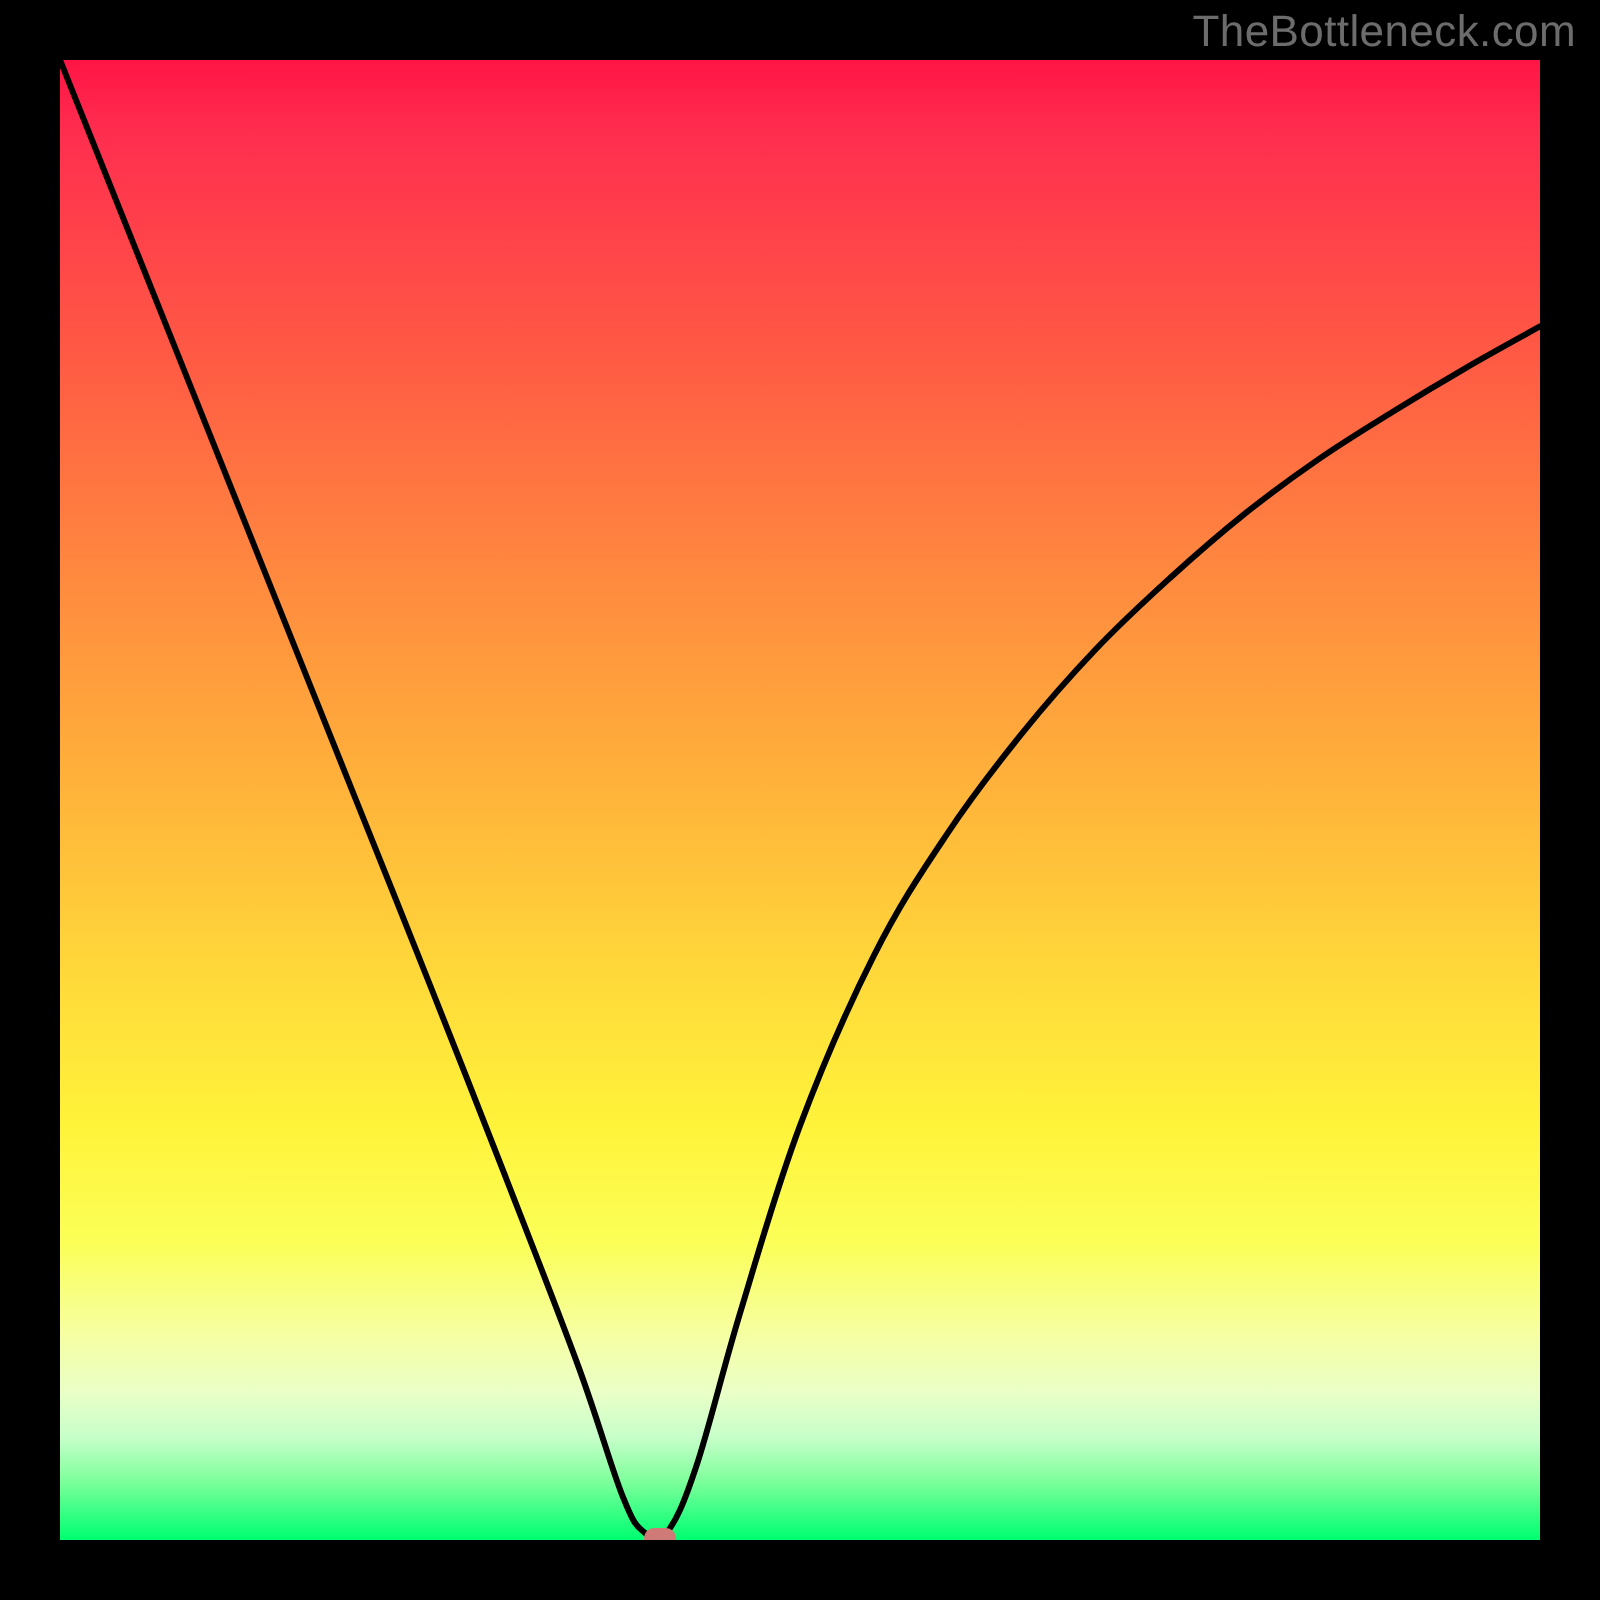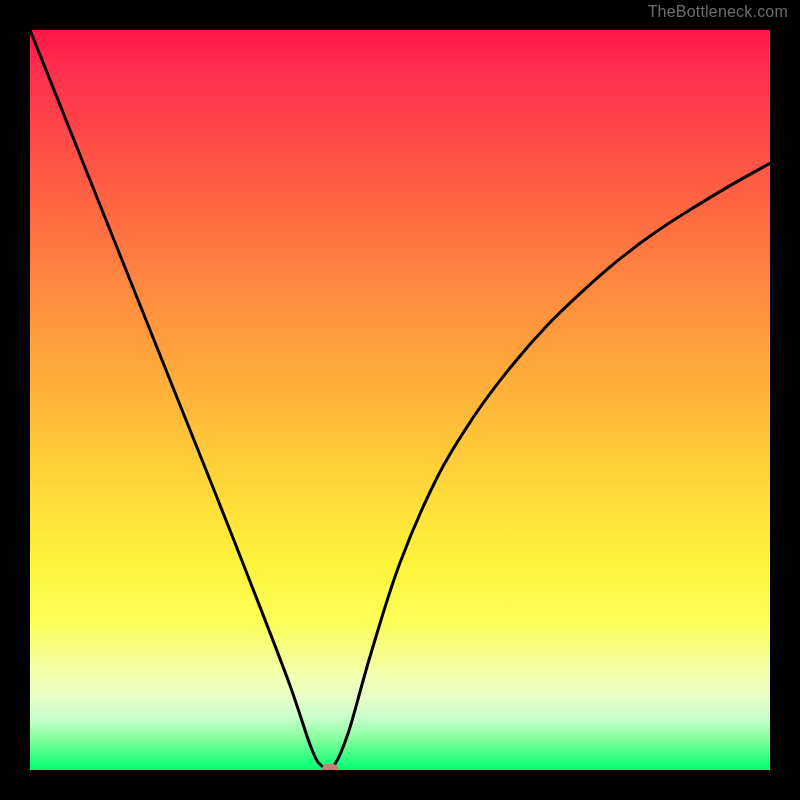--- a/index.html
+++ b/index.html
@@ -15,21 +15,21 @@
     position: relative;
     width: 800px;
     height: 800px;
     background: #000;
   }
   .watermark {
     position: absolute;
     top: 3px;
     right: 12px;
     color: #6c6c6c;
-    font-size: 16px;
+    font-size: 22px;
     font-weight: 500;
     letter-spacing: 0.2px;
     z-index: 5;
   }
   .plot-area {
     position: absolute;
     left: 30px;
     top: 30px;
     width: 740px;
     height: 740px;

